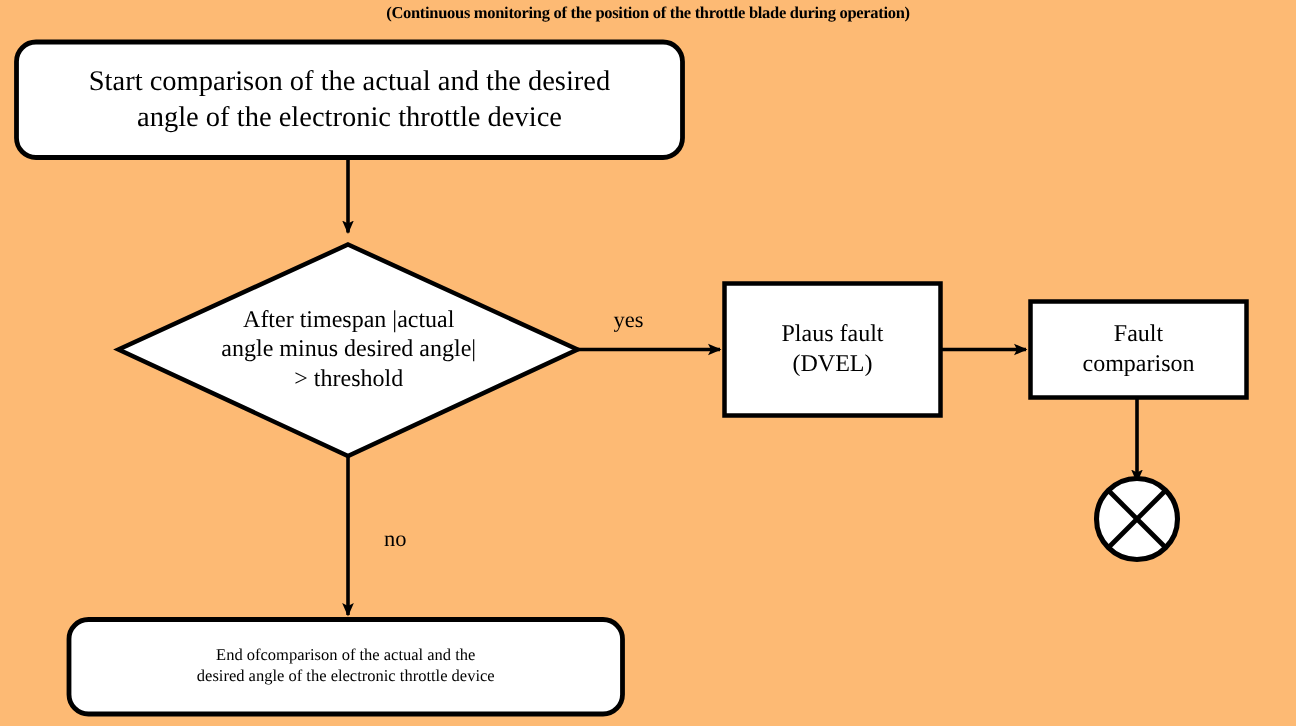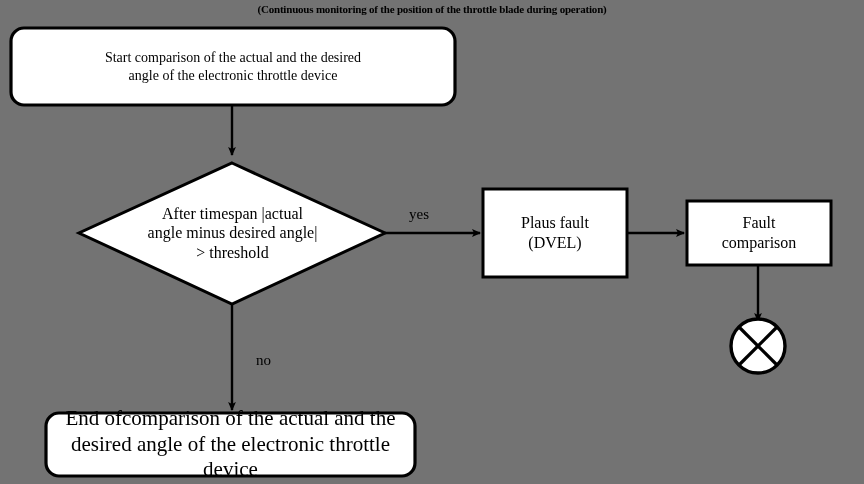--- a/index.html
+++ b/index.html
@@ -9,21 +9,21 @@
     background: #ffffff;
   }
   body {
     font-family: "Liberation Serif", "DejaVu Serif", serif;
     color: #000000;
   }
   #canvas {
     position: relative;
     width: 864px;
     height: 484px;
-    background: #737373;
+    background: #fdba74;
     overflow: hidden;
   }
   #diagram-svg {
     position: absolute;
     left: 0;
     top: 0;
     width: 864px;
     height: 484px;
   }
   .node-text {
@@ -47,21 +47,21 @@
     font-weight: bold;
     font-family: "Liberation Serif", "DejaVu Serif", serif;
     letter-spacing: -0.2px;
     color: #000000;
   }
   #start-label {
     left: 10px;
     top: 27px;
     width: 446px;
     height: 79px;
-    font-size: 14px;
+    font-size: 19px;
   }
   #decision-label {
     left: 110px;
     top: 196px;
     width: 245px;
     height: 74px;
     font-size: 16px;
   }
   #plaus-label {
     left: 482px;
@@ -76,21 +76,21 @@
     top: 200px;
     width: 146px;
     height: 66px;
     font-size: 16px;
   }
   #end-label {
     left: 45px;
     top: 412px;
     width: 371px;
     height: 65px;
-    font-size: 21px;
+    font-size: 11px;
   }
   .edge-label {
     position: absolute;
     font-size: 15px;
     color: #000000;
     pointer-events: none;
     text-align: right;
   }
   #yes-label {
     left: 409px;

